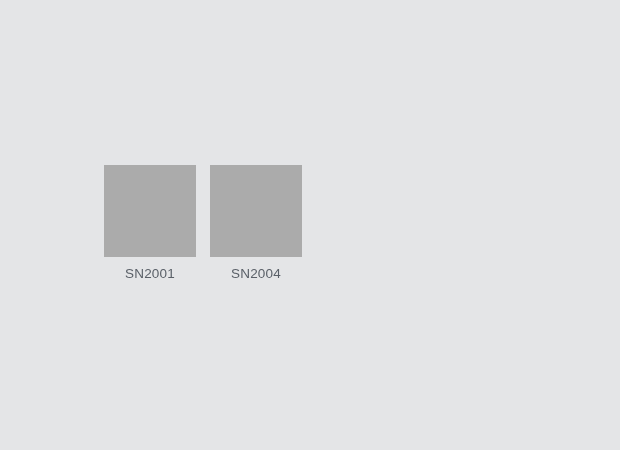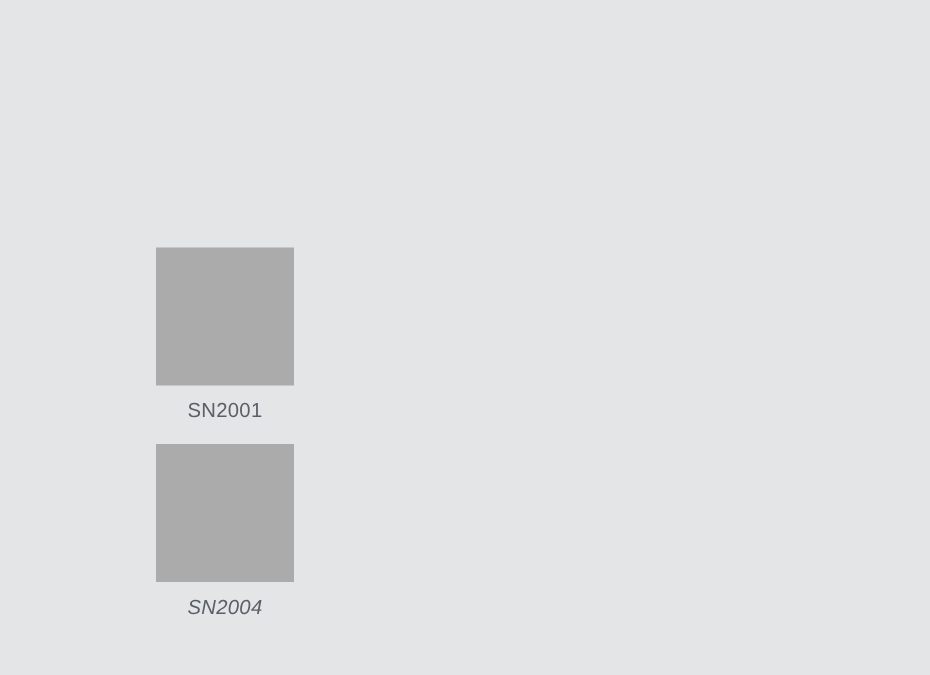--- a/index.html
+++ b/index.html
@@ -19,21 +19,21 @@
     width: 620px;
     height: 450px;
     background: #e4e5e7;
     box-sizing: border-box;
   }
   #swatch-row {
     position: absolute;
     left: 104px;
     top: 165px;
     display: flex;
-    flex-direction: column;
+    flex-direction: row;
     align-items: flex-start;
     gap: 14px;
   }
   .swatch-item {
     width: 92px;
     display: flex;
     flex-direction: column;
     align-items: center;
   }
   .swatch-chip {
@@ -61,17 +61,17 @@
 
     <div class="swatch-item">
       <div class="swatch-chip" style="background: rgb(171, 171, 171); border: none;"></div>
       <div class="swatch-label" style="color: rgb(90, 96, 104);">SN2001</div>
     </div>
 
 
 
     <div class="swatch-item">
       <div class="swatch-chip" style="background: rgb(171, 171, 171); border: none;"></div>
-      <div class="swatch-label" style="color: rgb(90, 96, 104); font-style: italic;">SN2004</div>
+      <div class="swatch-label" style="color: rgb(90, 96, 104);">SN2004</div>
     </div>
 
   </div>
 </div>
 
 </body></html>

